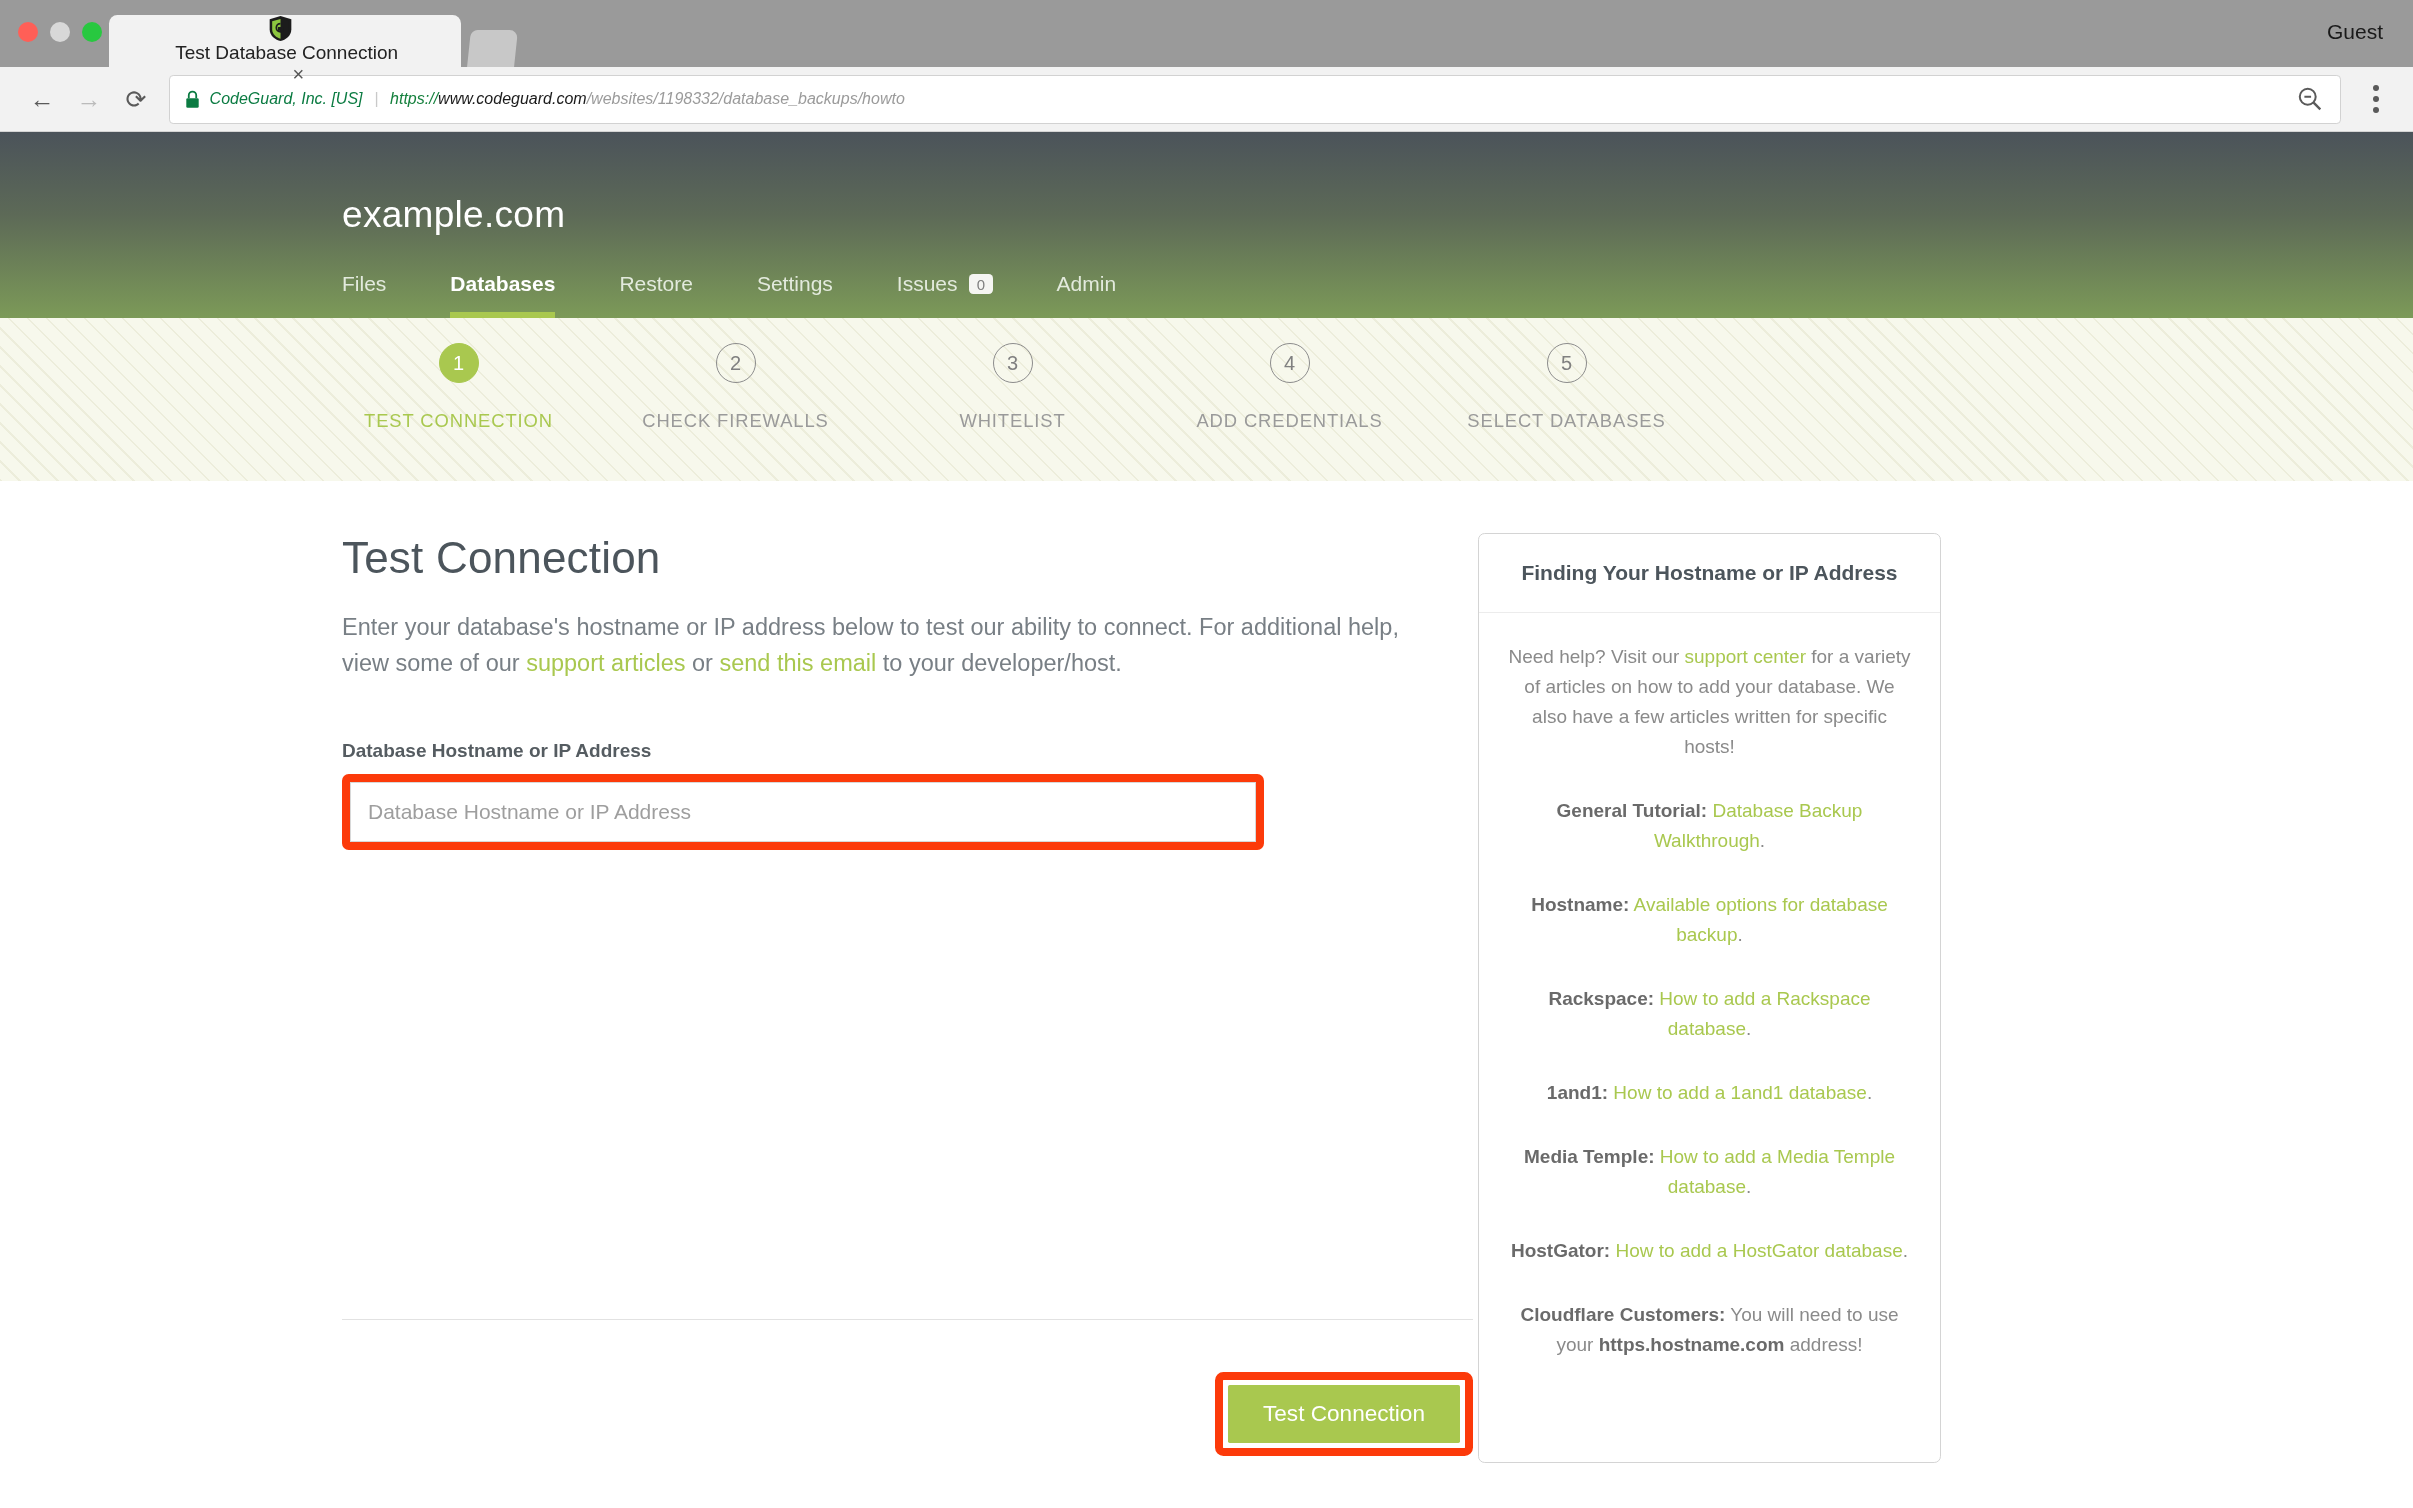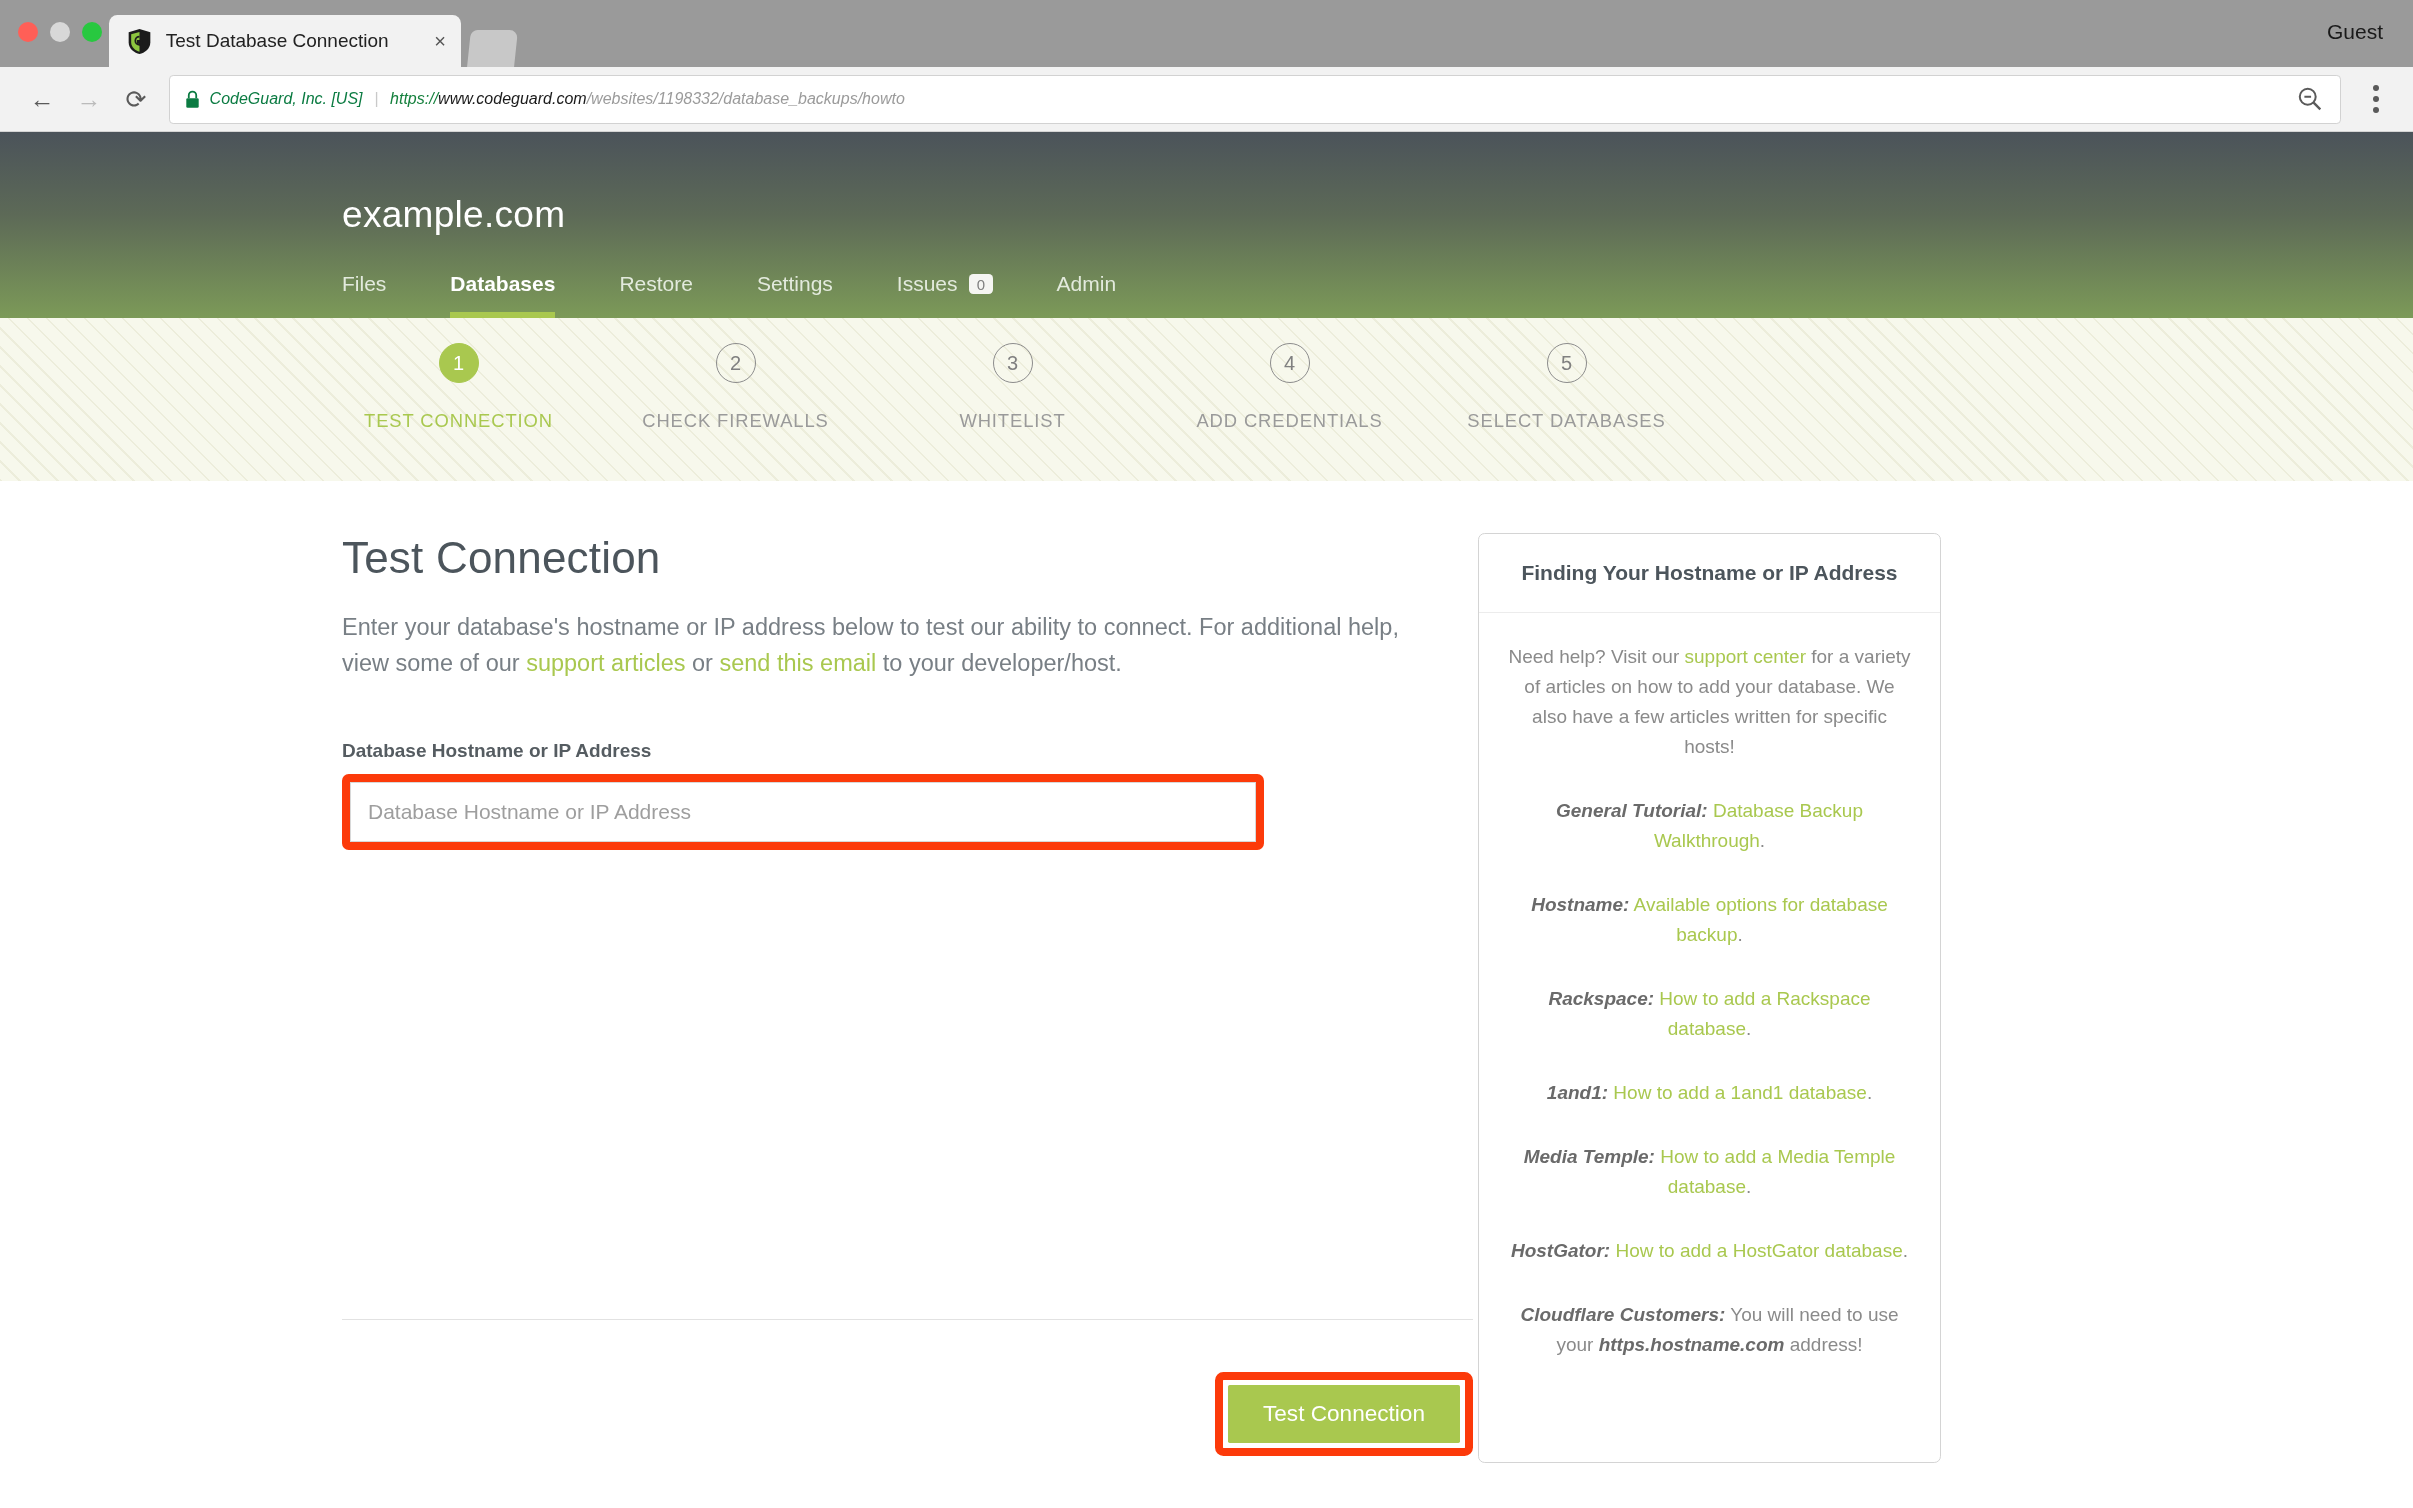--- a/index.html
+++ b/index.html
@@ -34,20 +34,21 @@
 
   .tabstrip { position: absolute; left: 109px; bottom: 0; display: flex; align-items: flex-end; }
   .tab {
     height: 52px;
     background: #f2f2f2;
     border-radius: 8.4px 8.4px 0 0;
     display: flex; align-items: center;
     padding: 0 15px 0 18.4px;
     min-width: 352px;
     position: relative;
+    flex-direction: column;
   }
   .tab-favicon {
     width: 25px; height: 27px;
     margin-right: 13.4px;
     flex: 0 0 25px;
   }
   .tab-title {
     font-size: 19px;
     color: #222;
     white-space: nowrap;
@@ -299,21 +300,21 @@
   }
   .panel-body { padding: 28.5px 28.5px 34px 28.5px; }
   .panel-p {
     font-size: 19px;
     line-height: 1.58;
     color: #8a8a8a;
     font-weight: 300;
     margin-bottom: 34px;
   }
   .panel-p:last-child { margin-bottom: 0; }
-  .panel-p b { color: #6a6a6a; font-weight: 700; font-style: italic; }
+  .panel-p b { color: #6a6a6a; font-weight: 700; }
 </style>
 </head>
 <body>
 
 <div class="browser">
 
   <div class="titlebar">
     <div class="traffic">
       <span class="dot red"></span>
       <span class="dot yellow"></span>

